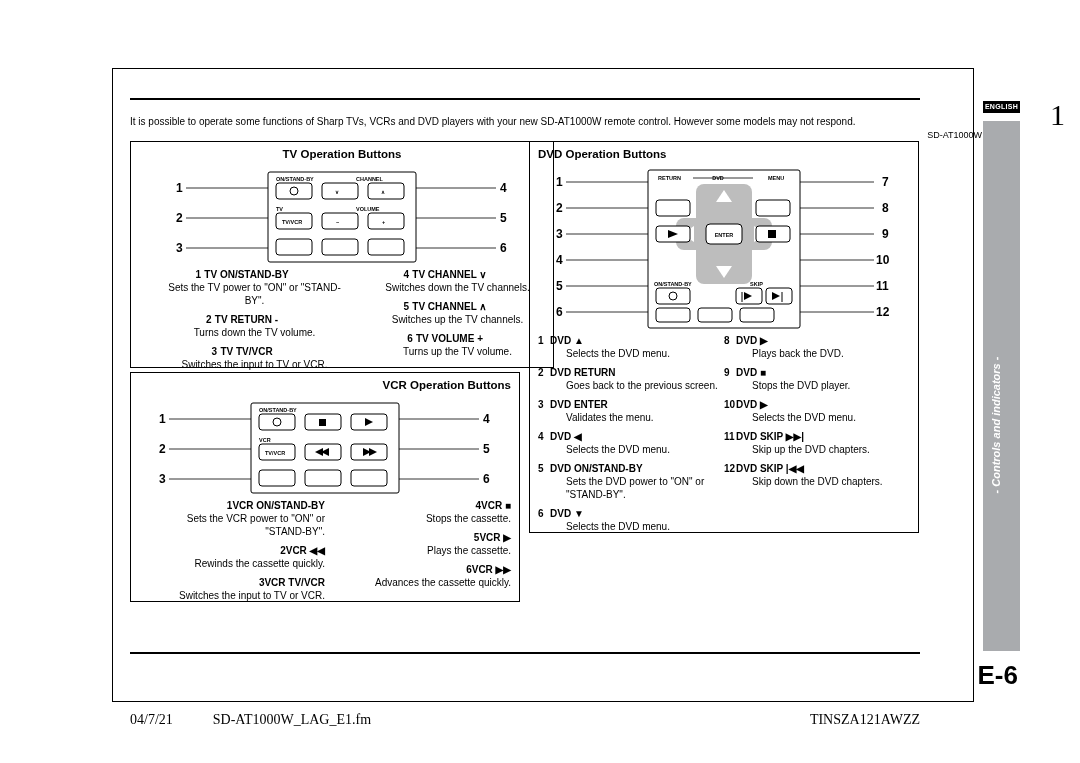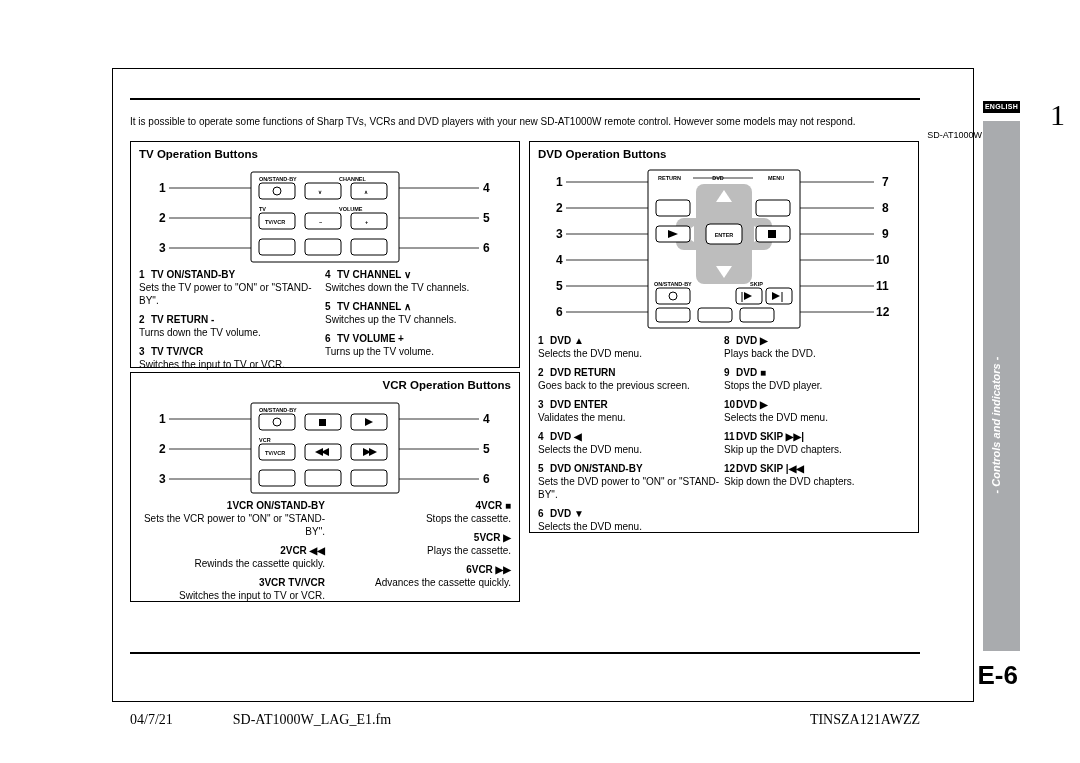--- a/index.html
+++ b/index.html
@@ -5,40 +5,40 @@
   html,body{margin:0;padding:0;background:#ffffff;font-family:Helvetica,Arial,sans-serif;color:#000;}
   .page{width:1080px;height:763px;position:relative;box-sizing:border-box;}
   .frame{position:absolute;left:112px;top:68px;width:860px;height:632px;border:0.8px solid #000;}
   .model-id{position:absolute;right:98px;top:82px;font-size:9px;margin-top:48px;}
   .hr{position:absolute;left:130px;width:790px;border-top:2px solid #000;}
   .hr.top{top:98px;}
   .hr.bottom{top:652px;}
   .intro{position:absolute;left:130px;top:115px;width:790px;font-size:10px;font-weight:normal;line-height:1.35;}
   .section{position:absolute;border:1px solid #000;box-sizing:border-box;padding:6px 8px 8px 8px;}
   .sec-title{font-size:11.5px;font-weight:bold;margin-bottom:4px;}
-  .tv{left:130px;top:141px;width:390px;height:227px;}
+  .tv{left:130px;top:141px;width:424px;height:227px;text-align:center;}
   .vcr{left:130px;top:372px;width:390px;height:230px;text-align:right;}
   .dvd{left:529px;top:141px;width:390px;height:392px;}
   .diagram{display:flex;justify-content:center;}
   .diag-tv,.diag-vcr{height:104px;}
   .diag-dvd{height:170px;}
   .list2col{display:flex;font-size:10px;line-height:1.3;}
   .list2col .col{flex:1;}
   .item{margin-bottom:6px;}
   .item .lbl{font-weight:bold;}
   .item .lbl .num{display:inline-block;width:12px;}
-  .item .desc{margin-left:0;}
+  .item .desc{margin-left:28px;}
   
   .page-num{position:absolute;right:15px;top:98px;font-size:30px;font-family:"Times New Roman",serif;}
   .lang-tab{position:absolute;right:60px;top:101px;width:37px;height:12px;background:#000;color:#fff;font-size:7px;font-weight:bold;text-align:center;line-height:12px;letter-spacing:0.3px;}
   .vert-block{position:absolute;right:60px;top:121px;width:37px;height:530px;background:#a9abae;}
   .vtitle{position:absolute;right:62px;top:270px;transform:rotate(-90deg);transform-origin:right top;font-size:23px;font-weight:bold;font-style:italic;color:#fff;font-family:"Times New Roman",serif;white-space:nowrap;width:310px;text-align:center;}
   .vsub{position:absolute;right:90px;top:270px;transform:rotate(-90deg);transform-origin:right top;font-size:11px;font-weight:bold;font-style:italic;color:#fff;white-space:nowrap;width:310px;text-align:center;}
   .epage{position:absolute;right:62px;top:660px;font-size:26px;font-weight:bold;}
-  .footer{position:absolute;left:130px;top:712px;width:790px;display:flex;gap:60px;font-size:14px;font-family:"Times New Roman",serif;}
+  .footer{position:absolute;left:130px;top:712px;width:790px;display:flex;gap:40px;font-size:14px;font-family:"Times New Roman",serif;}
   .footer .spacer{flex:1;}
   
   svg{font-family:Helvetica,Arial,sans-serif;}
   .btn-rect{fill:#fff;stroke:#000;stroke-width:1;}
   .numtxt{font-size:12px;font-weight:bold;}
   .lead{stroke:#000;stroke-width:0.8;fill:none;}
   .tiny{font-size:5.5px;font-weight:bold;}
 </style>
 </head>
 <body>

